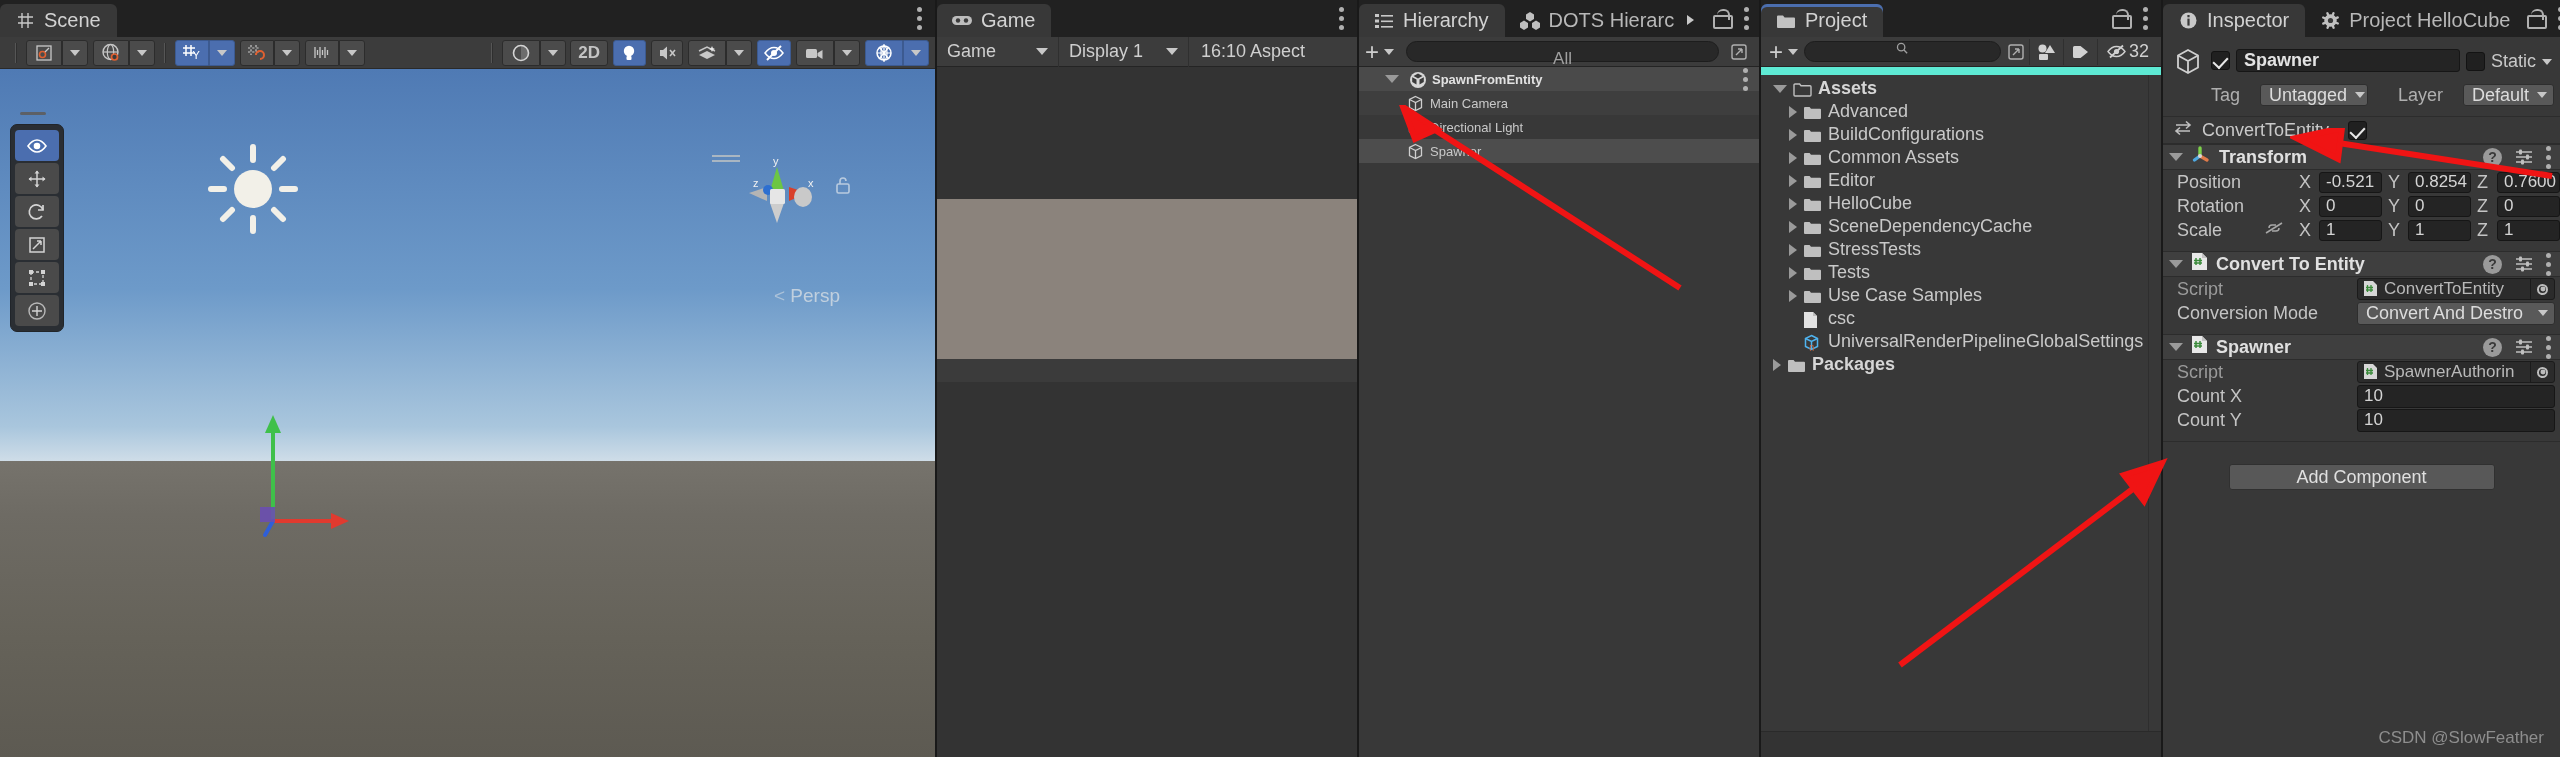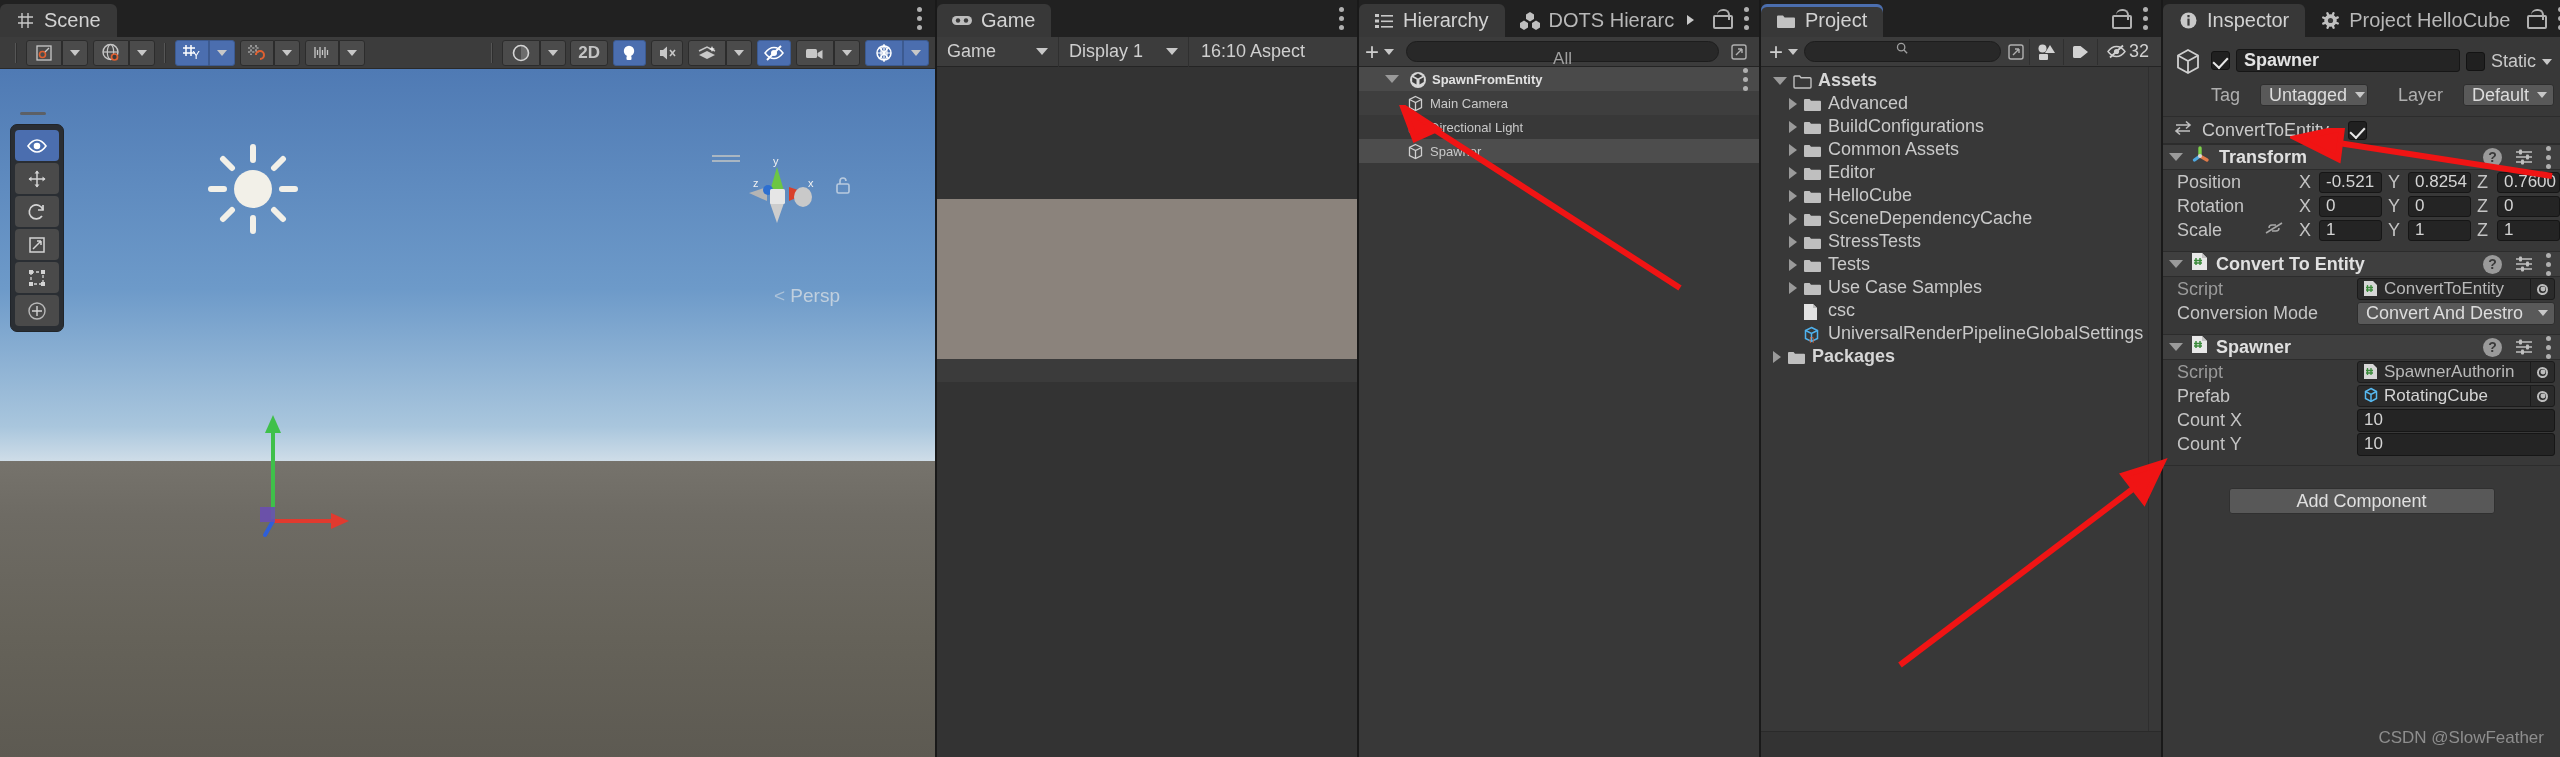--- a/index.html
+++ b/index.html
@@ -86,21 +86,21 @@
   .tree { flex:1; background:#383838; overflow:hidden; font-size:13px; color:#c9c9c9; }
   .row { height:24px; display:flex; align-items:center; gap:6px; padding-left:6px; white-space:nowrap; }
   .row.sel { background:#4a4a4a; }
   .row.sel2 { background:#4d4d4d; }
   .row.alt { background:#3e3e3e; }
   .cubeico { width:17px; height:17px; flex:0 0 17px; }
 
   
   #proj { left:1761px; top:0; width:400px; height:757px; }
   .p-toolbar { height:30px; background:#3c3c3c; display:flex; align-items:center; gap:0; padding:0 4px; border-bottom:1px solid #242424; }
-  .p-body { flex:1; background:#383838; overflow:hidden; font-size:18px; color:#c9c9c9; display:flex; }
+  .p-body { flex:1; background:#383838; overflow:hidden; font-size:18px; color:#c9c9c9; display:flex;margin-top:8px; }
   .p-tree { flex:1; padding-top:2px; }
   .p-scroll { width:13px; background:#383838; border-left:1px solid #2e2e2e; }
   .folder { width:19px; height:15px; flex:0 0 19px; }
   .prow { height:23px; display:flex; align-items:center; gap:6px; white-space:nowrap; }
   .prow b { font-weight:bold; color:#d6d6d6; }
   .p-status { height:26px; background:#333333; border-top:1px solid #2a2a2a; }
 
   
   #insp { left:2163px; top:0; width:397px; height:757px; }
   .i-body { flex:1; background:#383838; overflow:hidden; position:relative; }
@@ -1012,37 +1012,20 @@
                 </g>
               </svg>
           </span>
           <span>SpawnerAuthorin</span>
           <span class="dot">
               <span></span>
             </span>
         </div>
       </div>
       <div class="frow">
-        <span class="flabel" style="width:180px;flex:0 0 180px">Prefab</span>
-        <div class="objfield" style="width:198px;color:#d4d4d4">
-          <span class="scriptico">
-            <svg width="16" height="16" viewBox="0 0 16 16">
-                <g fill="none" stroke="#57b9f0" stroke-width="1.5">
-                  <path d="M8 1.5l5.5 3v7L8 14.5l-5.5-3v-7z"></path>
-                  <path d="M2.5 4.5L8 7.5l5.5-3M8 7.5v7"></path>
-                </g>
-              </svg>
-          </span>
-          <span>RotatingCube</span>
-          <span class="dot">
-              <span></span>
-            </span>
-        </div>
-      </div>
-      <div class="frow">
         <span class="flabel" style="width:180px;flex:0 0 180px">Count X</span>
         <div class="field" style="width:198px;height:23px">
             <span>10</span>
           </div>
       </div>
       <div class="frow">
         <span class="flabel" style="width:180px;flex:0 0 180px">Count Y</span>
         <div class="field" style="width:198px;height:23px">
             <span>10</span>
           </div>

